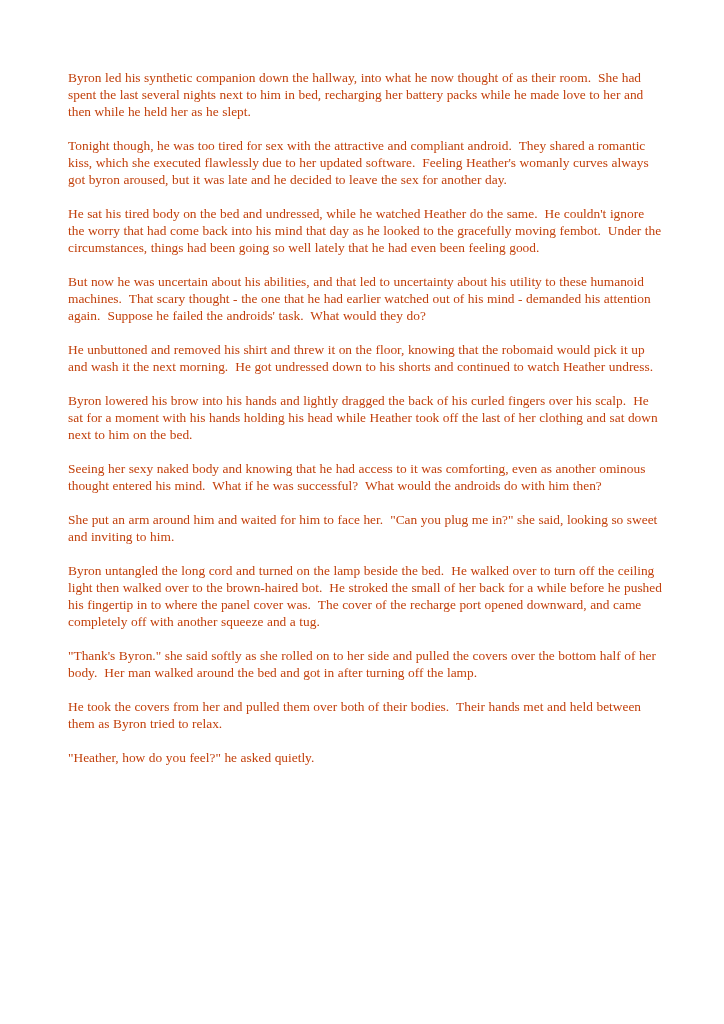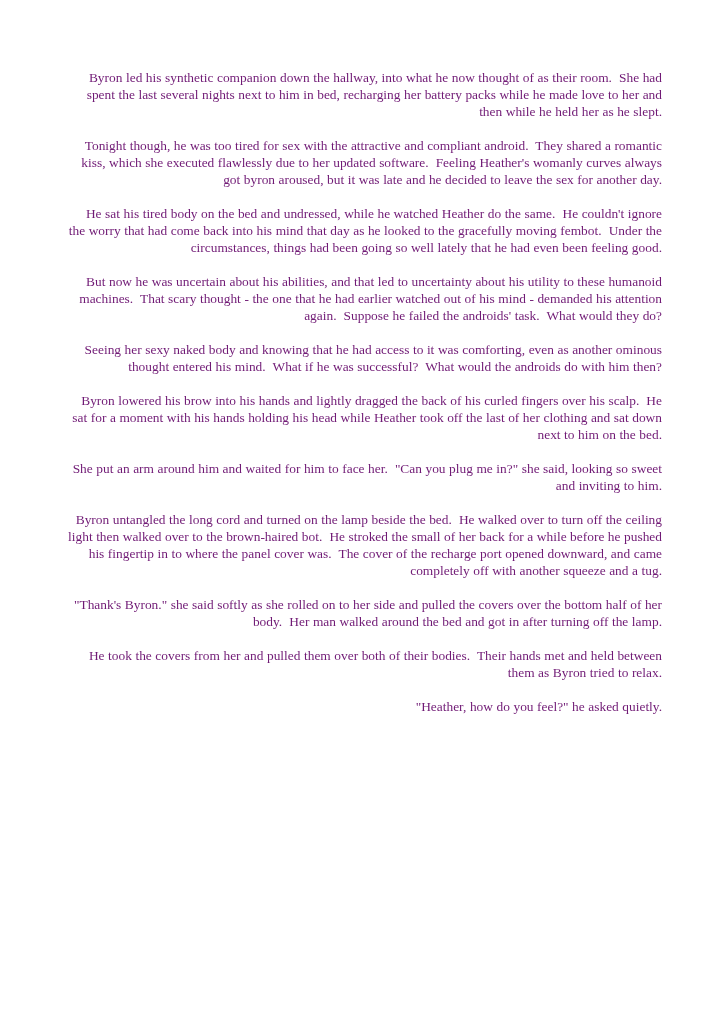--- a/index.html
+++ b/index.html
@@ -17,37 +17,38 @@
     box-sizing: border-box;
     width: 724px;
     height: 1024px;
     background: #ffffff;
     padding: 69px 62px 40px 68px;
   }
   .page p {
     margin: 0 0 17px 0;
     font-size: 13.4px;
     line-height: 17px;
-    color: #701a75;
+    color: #c2410c;
     white-space: pre-wrap;       
-    text-align: right;
+    text-align: left;
     word-spacing: 0.2px;
   }
   .page p:last-child {
     margin-bottom: 0;
   }
 </style>
 </head>
 <body>
 
 <div class="page">
   <p>Byron led his synthetic companion down the hallway, into what he now thought of as their room.  She had spent the last several nights next to him in bed, recharging her battery packs while he made love to her and then while he held her as he slept.</p>
   <p>Tonight though, he was too tired for sex with the attractive and compliant android.  They shared a romantic kiss, which she executed flawlessly due to her updated software.  Feeling Heather's womanly curves always got byron aroused, but it was late and he decided to leave the sex for another day.</p>
   <p>He sat his tired body on the bed and undressed, while he watched Heather do the same.  He couldn't ignore the worry that had come back into his mind that day as he looked to the gracefully moving fembot.  Under the circumstances, things had been going so well lately that he had even been feeling good.</p>
   <p>But now he was uncertain about his abilities, and that led to uncertainty about his utility to these humanoid machines.  That scary thought - the one that he had earlier watched out of his mind - demanded his attention again.  Suppose he failed the androids' task.  What would they do?</p>
+  <p>He unbuttoned and removed his shirt and threw it on the floor, knowing that the robomaid would pick it up and wash it the next morning.  He got undressed down to his shorts and continued to watch Heather undress.</p>
+  <p>Byron lowered his brow into his hands and lightly dragged the back of his curled fingers over his scalp.  He sat for a moment with his hands holding his head while Heather took off the last of her clothing and sat down next to him on the bed.</p>
   <p>Seeing her sexy naked body and knowing that he had access to it was comforting, even as another ominous thought entered his mind.  What if he was successful?  What would the androids do with him then?</p>
-  <p>Byron lowered his brow into his hands and lightly dragged the back of his curled fingers over his scalp.  He sat for a moment with his hands holding his head while Heather took off the last of her clothing and sat down next to him on the bed.</p>
   <p>She put an arm around him and waited for him to face her.  "Can you plug me in?" she said, looking so sweet and inviting to him.</p>
   <p>Byron untangled the long cord and turned on the lamp beside the bed.  He walked over to turn off the ceiling light then walked over to the brown-haired bot.  He stroked the small of her back for a while before he pushed his fingertip in to where the panel cover was.  The cover of the recharge port opened downward, and came completely off with another squeeze and a tug.</p>
   <p>"Thank's Byron." she said softly as she rolled on to her side and pulled the covers over the bottom half of her body.  Her man walked around the bed and got in after turning off the lamp.</p>
   <p>He took the covers from her and pulled them over both of their bodies.  Their hands met and held between them as Byron tried to relax.</p>
   <p>"Heather, how do you feel?" he asked quietly.</p>
 </div>
 
 </body></html>

